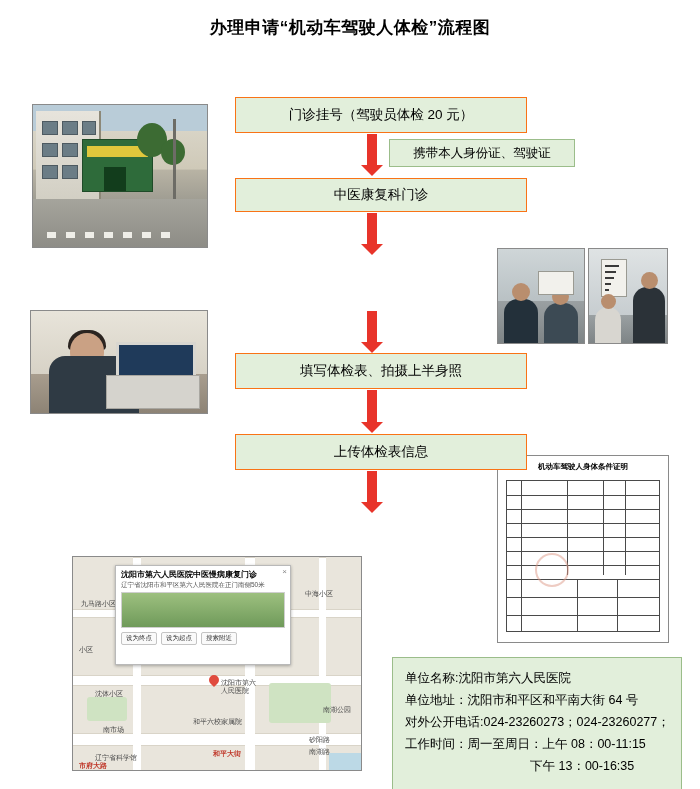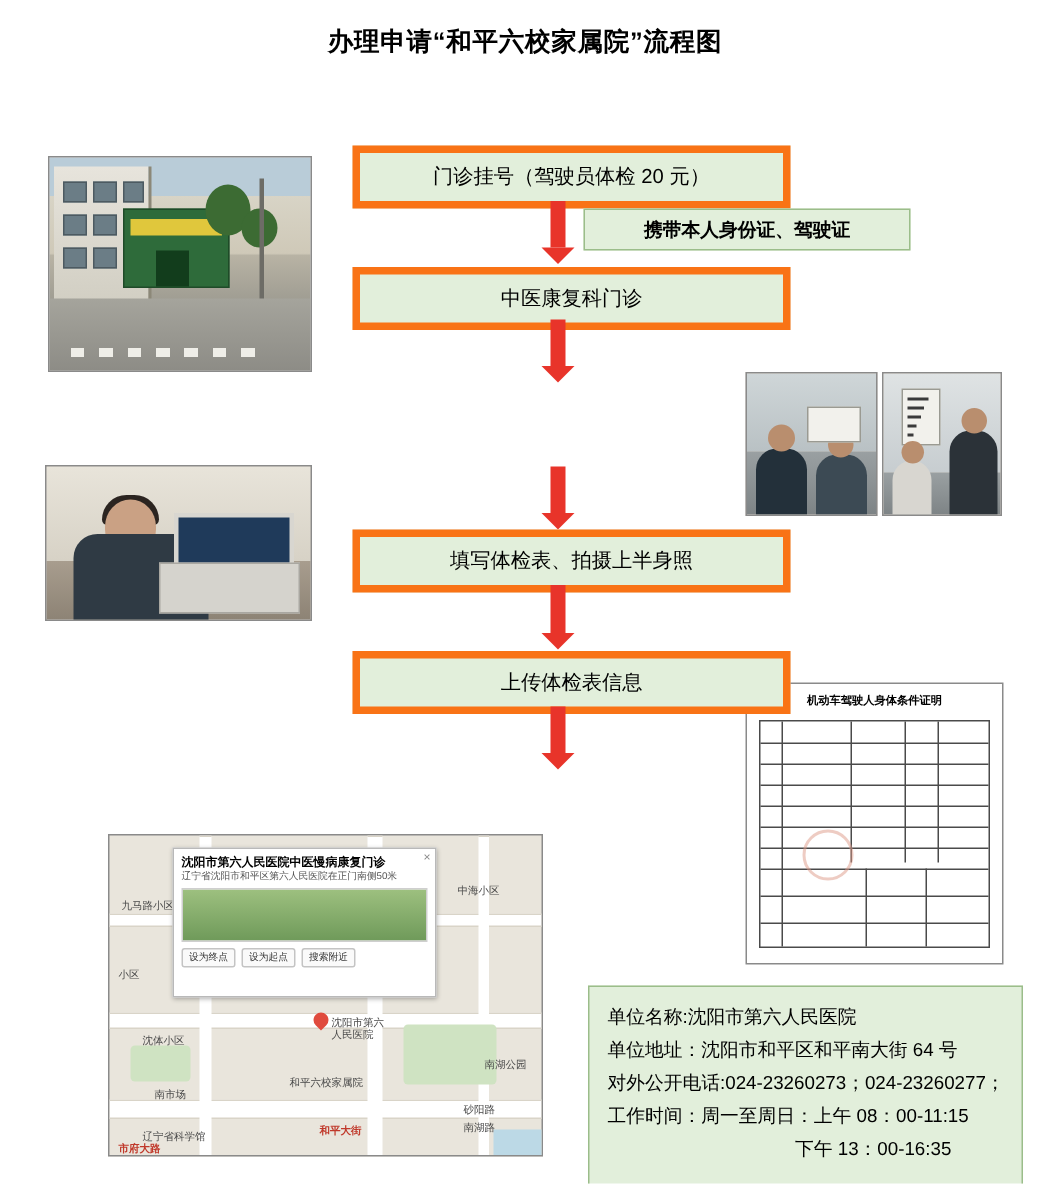--- a/index.html
+++ b/index.html
@@ -27,21 +27,21 @@
     width: 700px;
     text-align: center;
     font-size: 17px;
     font-weight: bold;
     letter-spacing: 0.5px;
   }
   
   .flowbox {
     position: absolute;
     background: #e2efdb;
-    border: 5px solid #f97316;
+    border: 1px solid #f97316;
     display: flex;
     align-items: center;
     justify-content: center;
     text-align: right;
     font-size: 13.5px;
     line-height: 1.45;
     padding: 16px 6px;
     box-sizing: border-box;
   }
   .note {
@@ -260,21 +260,21 @@
     font-size: 12.5px;
     line-height: 1.75;
   }
   .infobox .row { white-space: nowrap; }
 </style>
 </head>
 <body>
 
 <div class="page">
 
-  <div class="title">办理申请“和平六校家属院”流程图</div>
+  <div class="title">办理申请“机动车驾驶人体检”流程图</div>
 
   <div class="photo street" style="left:32px; top:104px; width:176px; height:144px;">
     <div class="bldg-left">
       <div class="win" style="left:6px; top:10px; width:14px; height:12px;"></div>
       <div class="win" style="left:26px; top:10px; width:14px; height:12px;"></div>
       <div class="win" style="left:46px; top:10px; width:12px; height:12px;"></div>
       <div class="win" style="left:6px; top:32px; width:14px; height:12px;"></div>
       <div class="win" style="left:26px; top:32px; width:14px; height:12px;"></div>
       <div class="win" style="left:46px; top:32px; width:12px; height:12px;"></div>
       <div class="win" style="left:6px; top:54px; width:14px; height:12px;"></div>
@@ -350,21 +350,21 @@
     <div class="stamp"></div>
   </div>
 
   <div class="flowbox" style="left:235px; top:97px; width:292px; height:36px;">门诊挂号（驾驶员体检 20 元）</div>
 
   <div class="arrow" style="left:361px; top:134px; height:42px;">
     <div class="shaft" style="height:31px;"></div>
     <div class="head" style="top:31px;"></div>
   </div>
 
-  <div class="note" style="left:389px; top:139px; width:218px; height:28px;font-weight:bold;">携带本人身份证、驾驶证</div>
+  <div class="note" style="left:389px; top:139px; width:186px; height:28px;">携带本人身份证、驾驶证</div>
 
   <div class="flowbox" style="left:235px; top:178px; width:292px; height:34px;">中医康复科门诊</div>
 
   <div class="arrow" style="left:361px; top:213px; height:42px;">
     <div class="shaft" style="height:31px;"></div>
     <div class="head" style="top:31px;"></div>
   </div>
 
 
   <div class="arrow" style="left:361px; top:311px; height:42px;">

